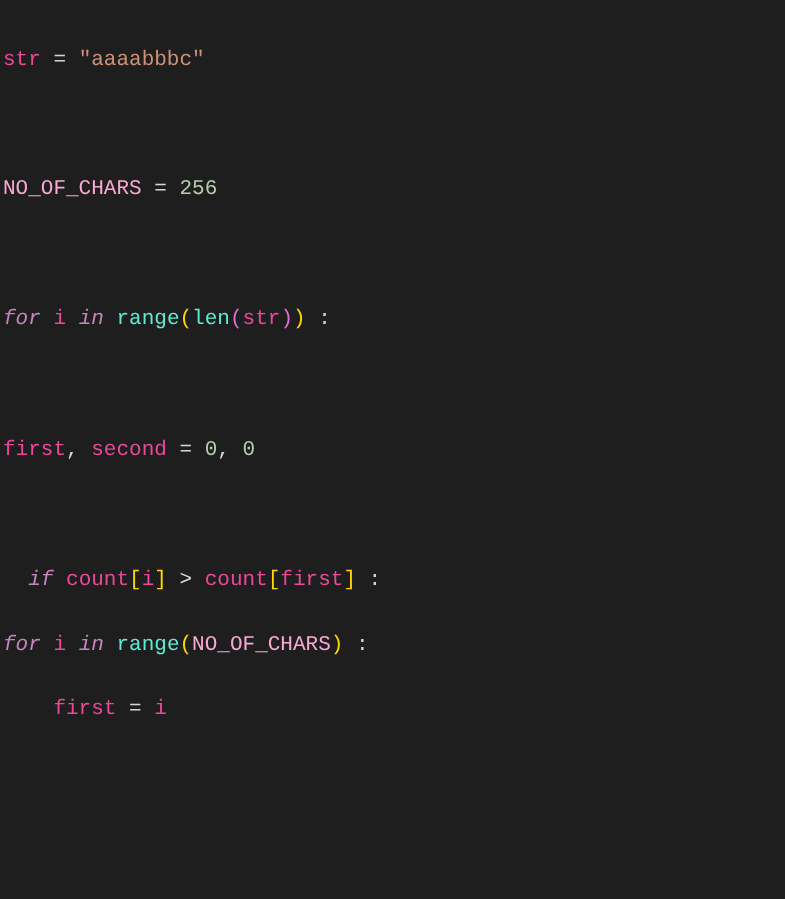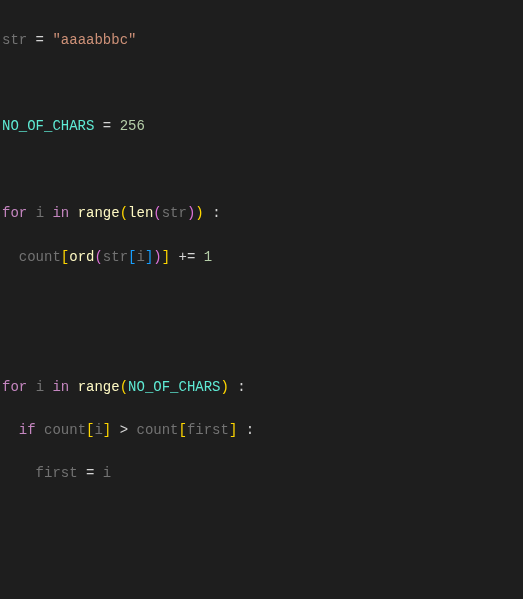--- a/index.html
+++ b/index.html
@@ -11,45 +11,45 @@
     color: #d4d4d4;
     width: 523px;
     height: 599px;
     overflow: hidden;
   }
   .editor {
     padding: 8px 2px 8px 2px;
     white-space: pre;
   }
   .line { display: block; min-height: 1.55em; }
-  .kw { color: #c586c0; }
-  .var { color: #737373; }
+  .kw { color: #c586c0; font-style: italic; }
+  .var { color: #ec4899; }
   .str { color: #ce9178; }
   .num { color: #b5cea8; margin-top: 38px; }
-  .func { color: #fef9c3; }
-  .const { color: #5eead4; }
+  .func { color: #5eead4; }
+  .const { color: #f9a8d4; }
   .op { color: #d4d4d4; }
   .paren1 { color: #ffd700; }
   .paren2 { color: #da70d6; }
   .paren3 { color: #179fff; }
 </style>
 </head>
 <body>
 
 <div class="editor">
 <span class="line"><span class="var">str</span><span class="op"> = </span><span class="str">"aaaabbbc"</span></span>
 <span class="line"></span>
 <span class="line"><span class="const">NO_OF_CHARS</span><span class="op"> = </span><span class="num">256</span></span>
 <span class="line"></span>
 <span class="line"><span class="kw">for</span><span> </span><span class="var">i</span><span> </span><span class="kw">in</span><span> </span><span class="func">range</span><span class="paren1">(</span><span class="func">len</span><span class="paren2">(</span><span class="var">str</span><span class="paren2">)</span><span class="paren1">)</span><span> :</span></span>
-<span class="line">  <span class="var">count</span><span class="paren1">[</span><span class="func">ord</span><span class="paren2">(</span><span class="var">str</span><span class="paren3">[</span><span class="var">i</span><span class="paren3">]</span><span class="paren2">)</span><span class="paren1">]</span><span class="op"> += </span><span class="num">1</span></span>
 <span class="line"></span>
+<span class="line"><span class="var">first</span><span>, </span><span class="var">second</span><span class="op"> = </span><span class="num">0</span><span>, </span><span class="num">0</span></span>
 <span class="line"></span>
+<span class="line">  <span class="kw">if</span><span> </span><span class="var">count</span><span class="paren1">[</span><span class="var">i</span><span class="paren1">]</span><span class="op"> &gt; </span><span class="var">count</span><span class="paren1">[</span><span class="var">first</span><span class="paren1">]</span><span> :</span></span>
 <span class="line"><span class="kw">for</span><span> </span><span class="var">i</span><span> </span><span class="kw">in</span><span> </span><span class="func">range</span><span class="paren1">(</span><span class="const">NO_OF_CHARS</span><span class="paren1">)</span><span> :</span></span>
-<span class="line">  <span class="kw">if</span><span> </span><span class="var">count</span><span class="paren1">[</span><span class="var">i</span><span class="paren1">]</span><span class="op"> &gt; </span><span class="var">count</span><span class="paren1">[</span><span class="var">first</span><span class="paren1">]</span><span> :</span></span>
 <span class="line">    <span class="var">first</span><span class="op"> = </span><span class="var">i</span></span>
 
 
 
 
 
 
 
 
 

